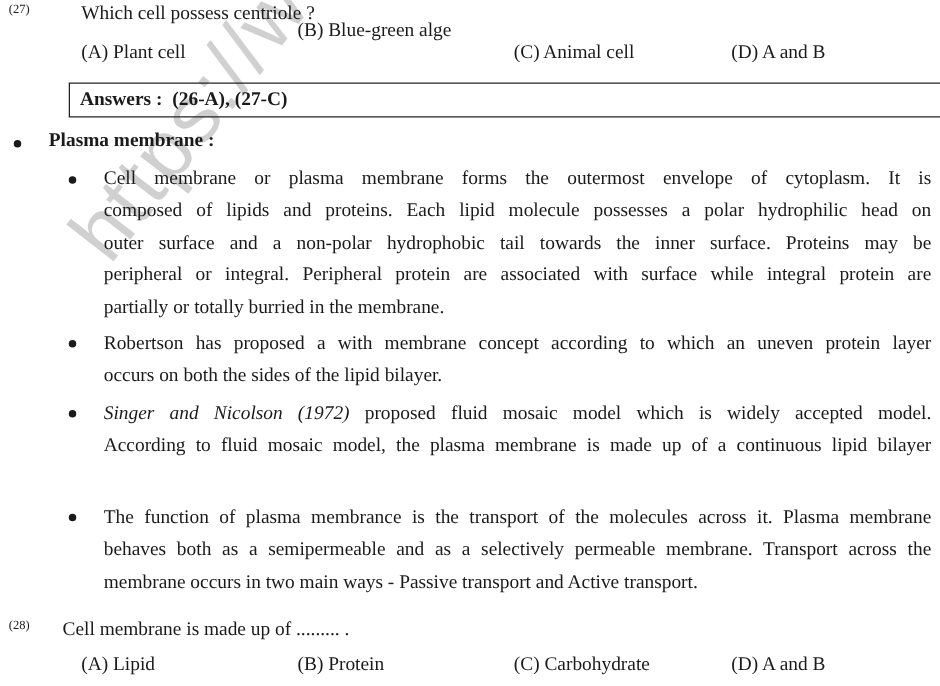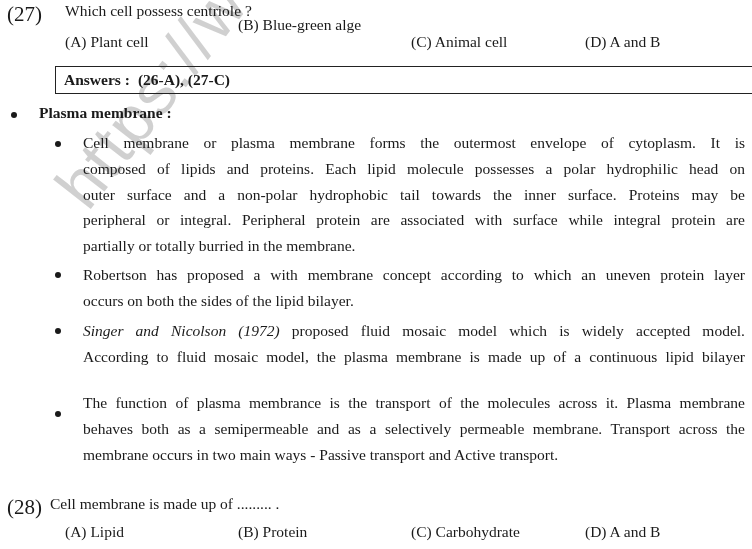--- a/index.html
+++ b/index.html
@@ -10,21 +10,21 @@
     body {
       width: 752px;
       height: 549px;
       position: relative;
       overflow: hidden;
       font-family: "Liberation Serif", "DejaVu Serif", serif;
       color: #1a1a1a;
       font-size: 15.5px;
     }
     .abs { position: absolute; white-space: nowrap; }
-    .qnum { font-size: 21px; }
+    .qnum { font-size: 10px; }
     .opt { font-size: 15.5px; }
 
     .answers-box {
       position: absolute;
       left: 11px;
       top: 66px;
       width: 733px;
       height: 28px;
       border: 1.5px solid #222;
       box-sizing: border-box;
@@ -127,21 +127,21 @@
   <span class="line last">occurs on both the sides of the lipid bilayer.</span>
 </div>
 
 <div class="bullet" style="left:55px; top:328px;"></div>
 <div class="para" style="top:318px;">
   <span class="line"><span class="italic">Singer and Nicolson (1972)</span> <span>proposed fluid mosaic model which is widely accepted model.</span></span>
   <span class="line">According to fluid mosaic model, the plasma membrane is made up of a continuous lipid bilayer</span>
 </div>
 
 <div class="bullet" style="left:55px; top:411px;"></div>
-<div class="para" style="top:390px;">
+<div class="para" style="top:401px;">
   <span class="line">The function of plasma membrance is the transport of the molecules across it. Plasma membrane</span>
   <span class="line">behaves both as a semipermeable and as a selectively permeable membrane. Transport across the</span>
   <span class="line last">membrane occurs in two main ways - Passive transport and Active transport.</span>
 </div>
 
 <div class="abs qnum" style="left:7px; top:495px;">(28)</div>
 <div class="abs" style="left:50px; top:495px;">Cell membrane is made up of ......... .</div>
 <div class="abs opt" style="left:65px; top:523px;">(A) Lipid</div>
 <div class="abs opt" style="left:238px; top:523px;">(B) Protein</div>
 <div class="abs opt" style="left:411px; top:523px;">(C) Carbohydrate</div>

